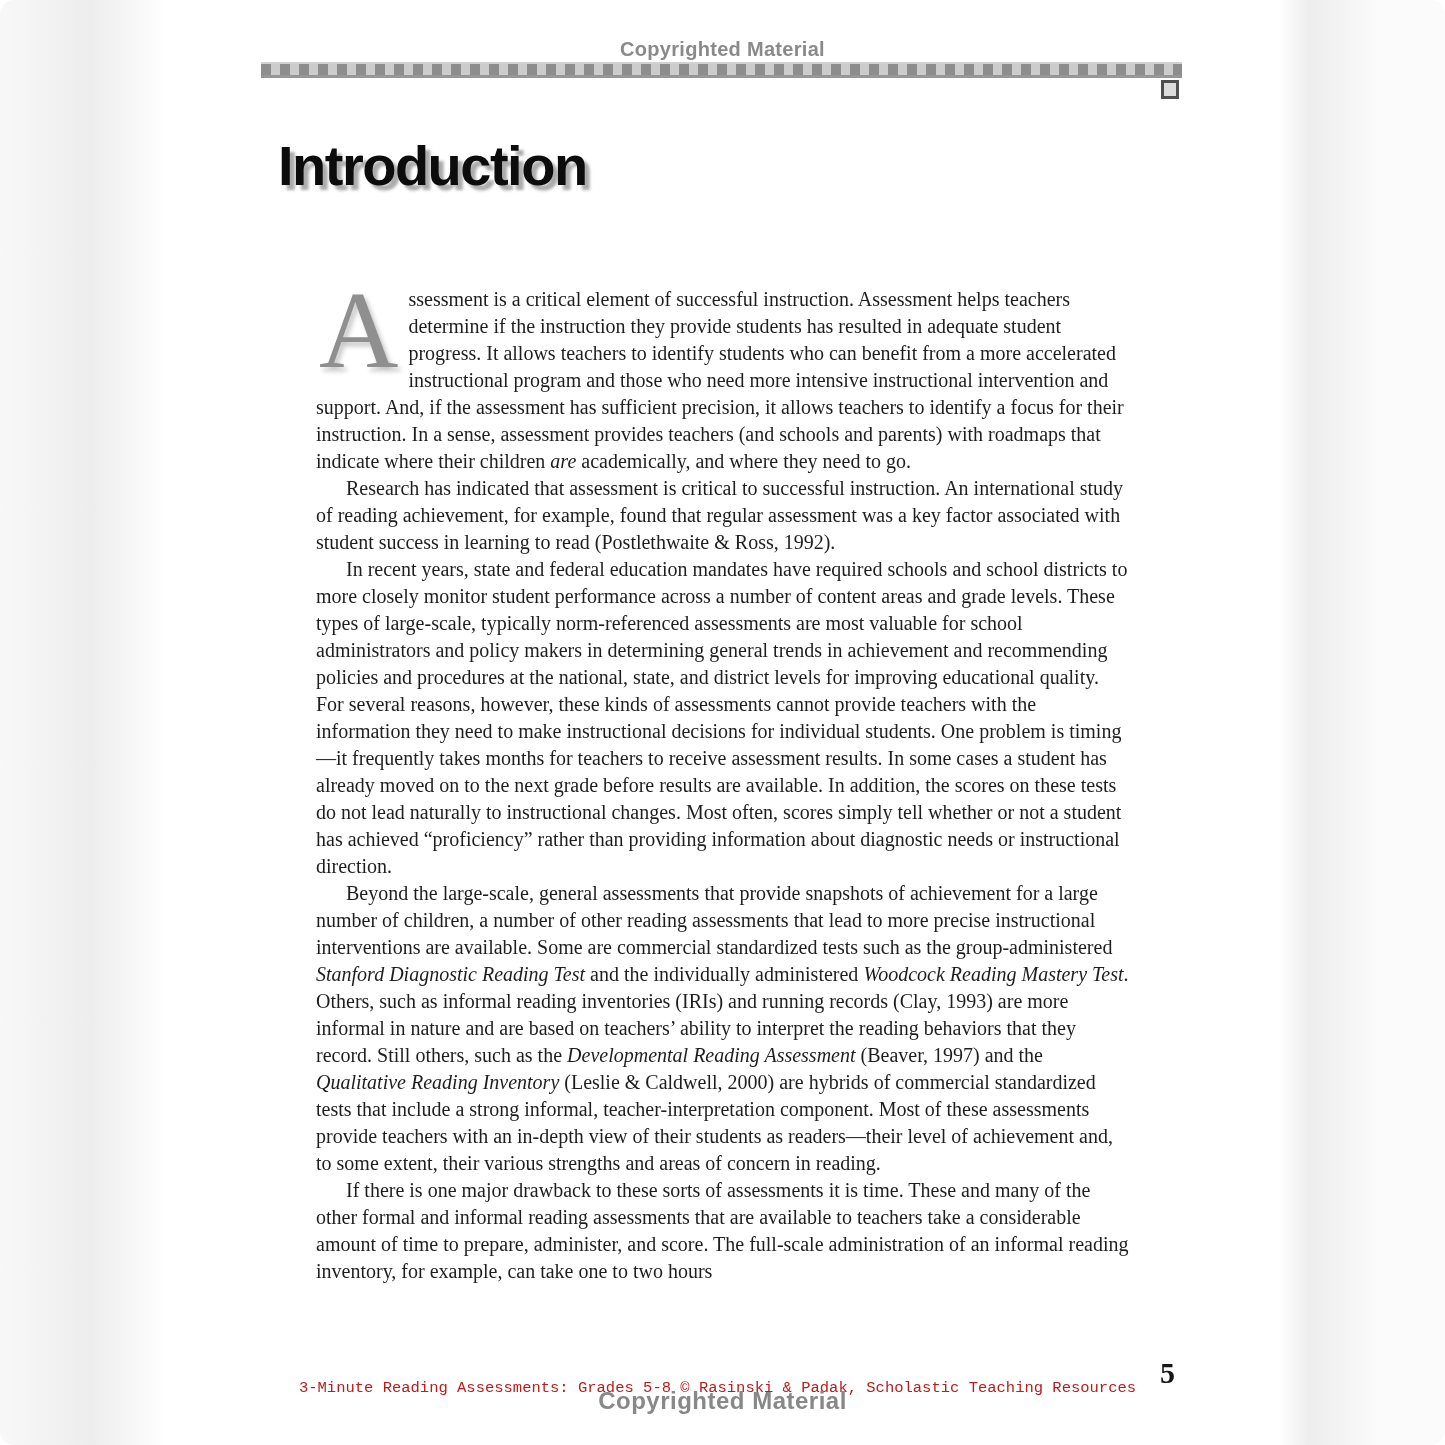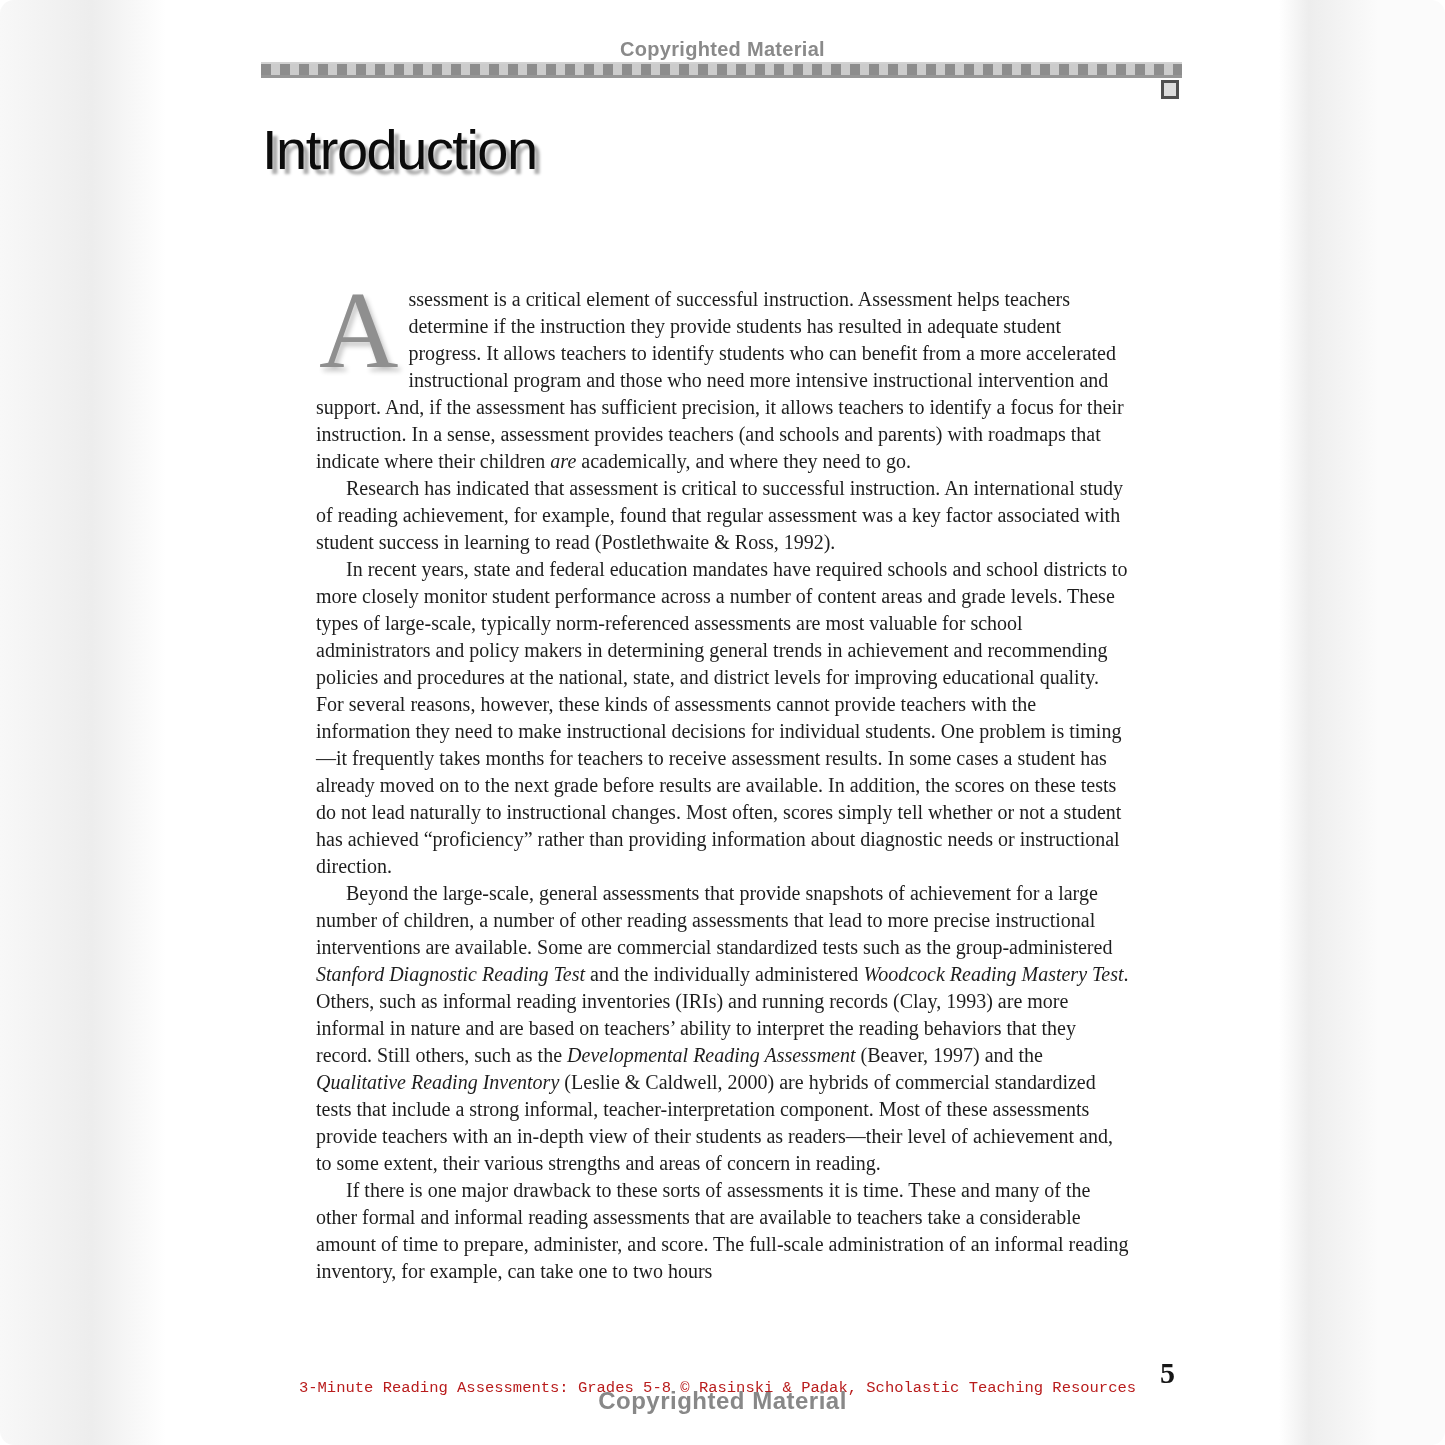--- a/index.html
+++ b/index.html
@@ -61,23 +61,23 @@
     top: 80px;
     width: 12px;
     height: 13px;
     background: #dcdcdc;
     border: 3px solid #4f4f4f;
   }
   .title {
     position: absolute;
     left: 262px;
     top: 120px;
-    margin: 0;
+    margin: 16px;
     font-family: "Liberation Sans", sans-serif;
-    font-weight: 400;
+    font-weight: 700;
     font-size: 56px;
     line-height: 60px;
     letter-spacing: -1.5px;
     color: #0c0c0c;
     text-shadow: 5px 5px 3px #ababab;
   }
   .body-text {
     position: absolute;
     left: 316px;
     top: 286px;

